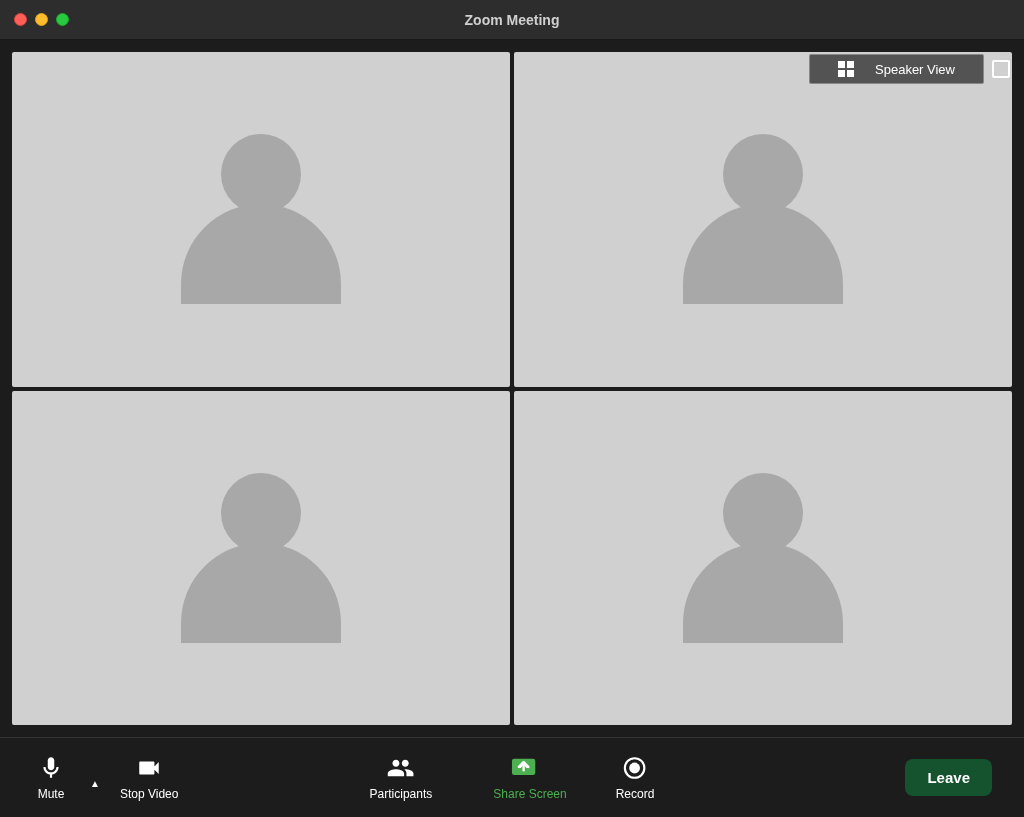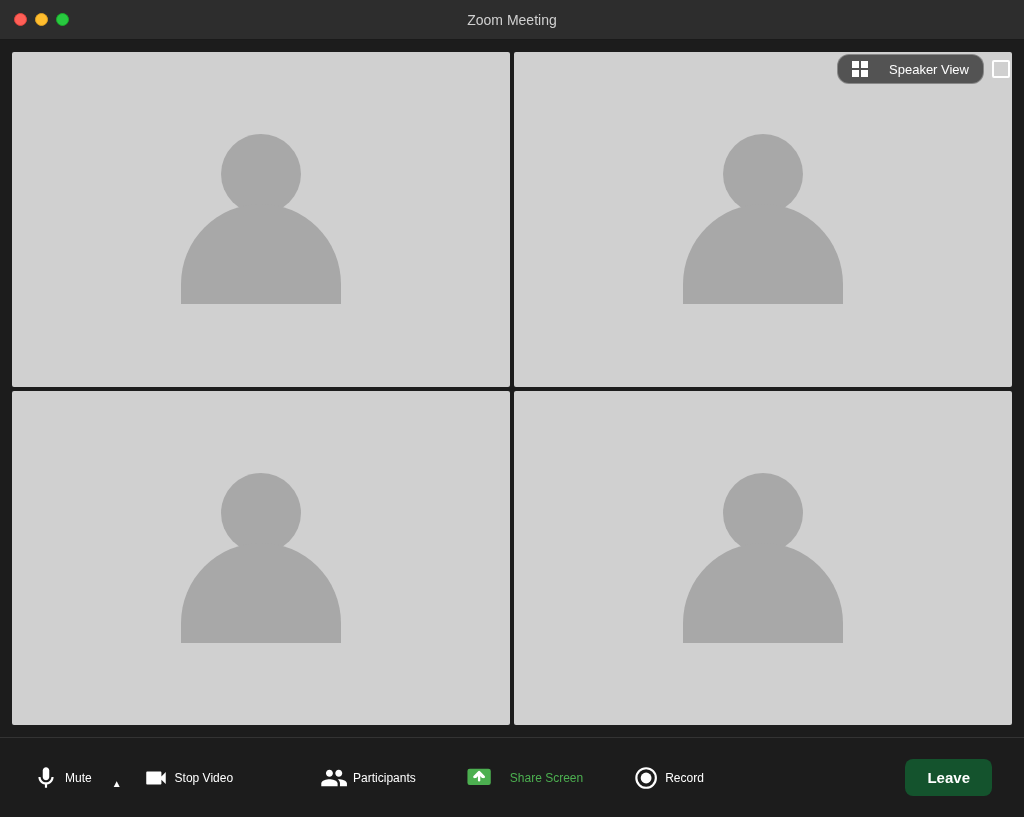--- a/index.html
+++ b/index.html
@@ -41,21 +41,21 @@
       cursor: pointer;
     }
 
     .traffic-light.close { background: #ff5f57; border: 1px solid #e0443e; }
     .traffic-light.minimize { background: #ffbd2e; border: 1px solid #dea123; }
     .traffic-light.maximize { background: #28c940; border: 1px solid #1aab29; }
 
     .title-bar-title {
       color: #d0d0d0;
       font-size: 14px;
-      font-weight: 400;
+      font-weight: 700;
     }
 
     
     .main-area {
       flex: 1;
       background: #1c1c1c;
       position: relative;
       display: flex;
       flex-direction: column;
     }
@@ -67,24 +67,24 @@
       right: 14px;
       z-index: 10;
       display: flex;
       gap: 8px;
       align-items: center;
     }
 
     .speaker-view-btn {
       background: rgba(0,0,0,0.6);
       border: 1px solid rgba(255,255,255,0.3);
-      border-radius: 12px;
+      border-radius: 2px;
       color: #ffffff;
       font-size: 13px;
-      padding: 6px 14px;
+      padding: 6px 28px;
       cursor: pointer;
       display: flex;
       align-items: center;
       gap: 21px;
     }
 
     .expand-icon {
       width: 18px;
       height: 18px;
       border: 2px solid white;
@@ -165,21 +165,21 @@
     .toolbar-wrapper {
       position: relative;
       display: flex;
       align-items: center;
       width: 100%;
       height: 80px;
     }
 
     .tool-btn {
       display: flex;
-      flex-direction: row;
+      flex-direction: column;
       align-items: center;
       justify-content: center;
       gap: 5px;
       padding: 8px 16px;
       cursor: pointer;
       color: #ffffff;
       min-width: 70px;
     }
 
     .tool-btn .tool-label {

